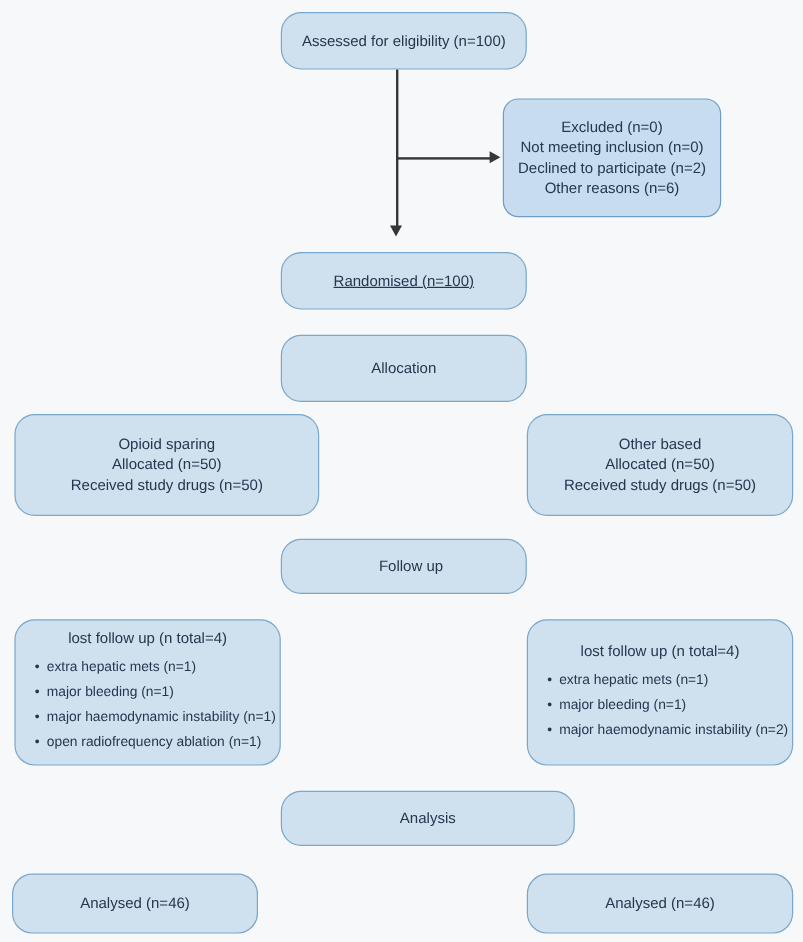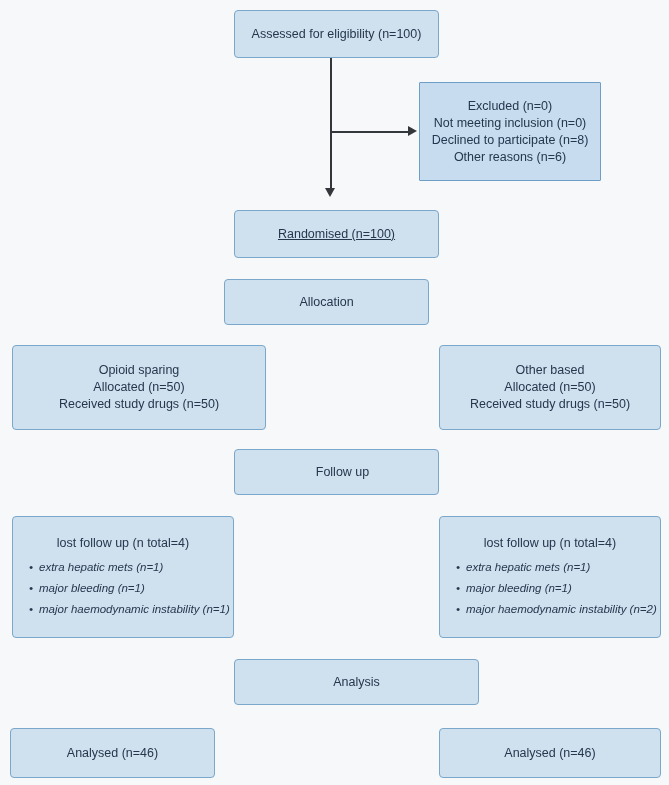--- a/index.html
+++ b/index.html
@@ -20,36 +20,36 @@
     width: 669px;
     height: 785px;
   }
 
   
   .box {
     position: absolute;
     box-sizing: border-box;
     background: #cfe0ef;
     border: 1.5px solid #7aa7ca;
-    border-radius: 4px;
+    border-radius: 17px;
     display: flex;
     flex-direction: column;
     align-items: center;
     justify-content: center;
     text-align: center;
     color: #24374d;
     font-size: 12.5px;
     line-height: 17px;
     padding: 4px 8px;
   }
   .box .line { display: block; white-space: nowrap; }
 
   
   .box.square {
-    border-radius: 1px;
+    border-radius: 13px;
     background: #c7dcee;
     border: 1.5px solid #6e9ec5;
   }
 
   
   .box.listbox {
     justify-content: center;
     align-items: stretch;
     padding: 8px 10px;
   }
@@ -64,21 +64,20 @@
     padding: 0 0 0 16px;
     list-style: none;
   }
   .listbox li {
     position: relative;
     font-size: 11.5px;
     line-height: 15px;
     padding: 3px 0;
     text-align: left;
     white-space: nowrap;
-    font-style: italic;
   }
   .listbox li::before {
     content: "\2022";
     position: absolute;
     left: -10px;
     top: 3px;
     font-size: 11.5px;
     line-height: 15px;
   }
 
@@ -116,29 +115,29 @@
 
   <div class="connector v-line" style="left:330px; top:58px; height:134px;"></div>
   <div class="arrow-down" style="left:325.4px; top:188px;"></div>
 
   <div class="connector h-line" style="left:330px; top:131px; width:80px;"></div>
   <div class="arrow-right" style="left:408px; top:126.4px;"></div>
 
   <div class="box square" style="left:419px; top:82px; width:182px; height:99px;">
     <span class="line">Excluded (n=0)</span>
     <span class="line">Not meeting inclusion (n=0)</span>
-    <span class="line">Declined to participate (n=8)</span>
+    <span class="line">Declined to participate (n=2)</span>
     <span class="line">Other reasons (n=6)</span>
   </div>
 
   <div class="box" style="left:234px; top:210px; width:205px; height:48px;text-decoration:underline;">
     <span class="line">Randomised (n=100)</span>
   </div>
 
-  <div class="box" style="left:224px; top:279px; width:205px; height:46px;">
+  <div class="box" style="left:234px; top:279px; width:205px; height:56px;">
     <span class="line">Allocation</span>
   </div>
 
   <div class="box" style="left:12px; top:345px; width:254px; height:85px;">
     <span class="line">Opioid sparing</span>
     <span class="line">Allocated (n=50)</span>
     <span class="line">Received study drugs (n=50)</span>
   </div>
 
   <div class="box" style="left:439px; top:345px; width:222px; height:85px;">
@@ -150,20 +149,21 @@
   <div class="box" style="left:234px; top:449px; width:205px; height:46px;padding-left:20px;">
     <span class="line">Follow up</span>
   </div>
 
   <div class="box listbox" style="left:12px; top:516px; width:222px; height:122px;">
     <div class="heading">lost follow up (n total=4)</div>
     <ul>
       <li>extra hepatic mets (n=1)</li>
       <li>major bleeding (n=1)</li>
       <li>major haemodynamic instability (n=1)</li>
+      <li>open radiofrequency ablation (n=1)</li>
     </ul>
   </div>
 
   <div class="box listbox" style="left:439px; top:516px; width:222px; height:122px;">
     <div class="heading">lost follow up (n total=4)</div>
     <ul>
       <li>extra hepatic mets (n=1)</li>
       <li>major bleeding (n=1)</li>
       <li>major haemodynamic instability (n=2)</li>
     </ul>

